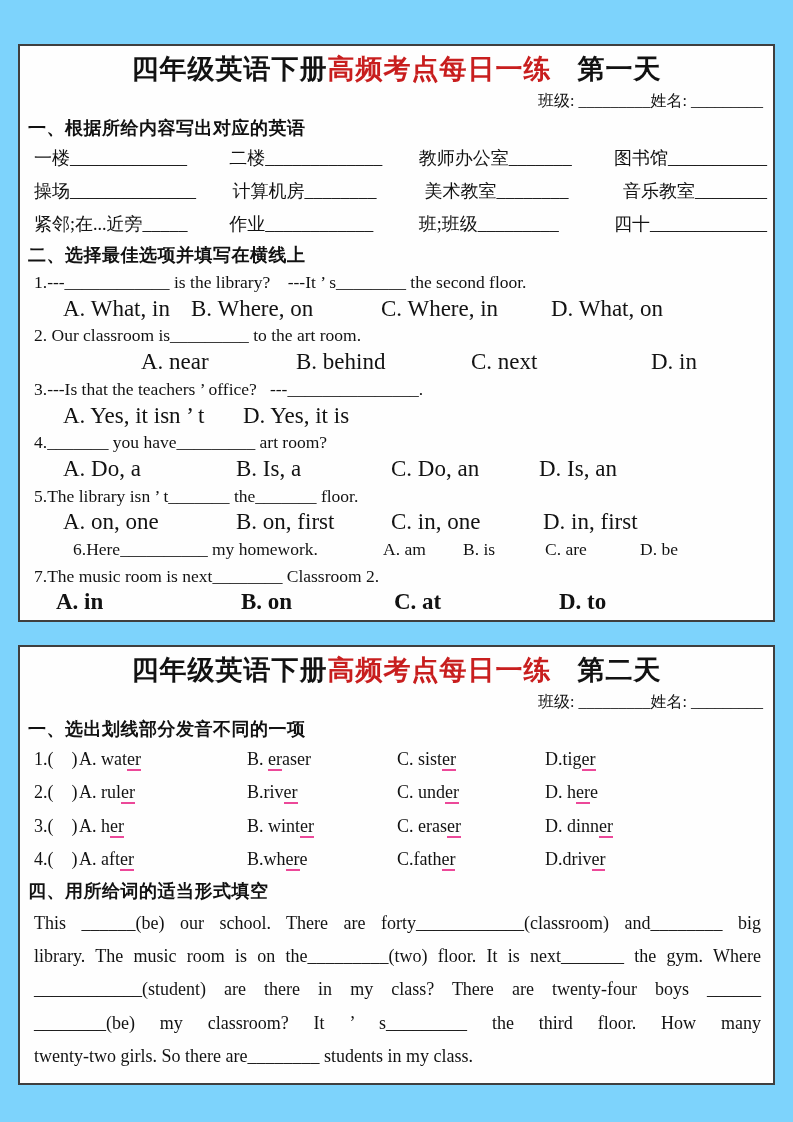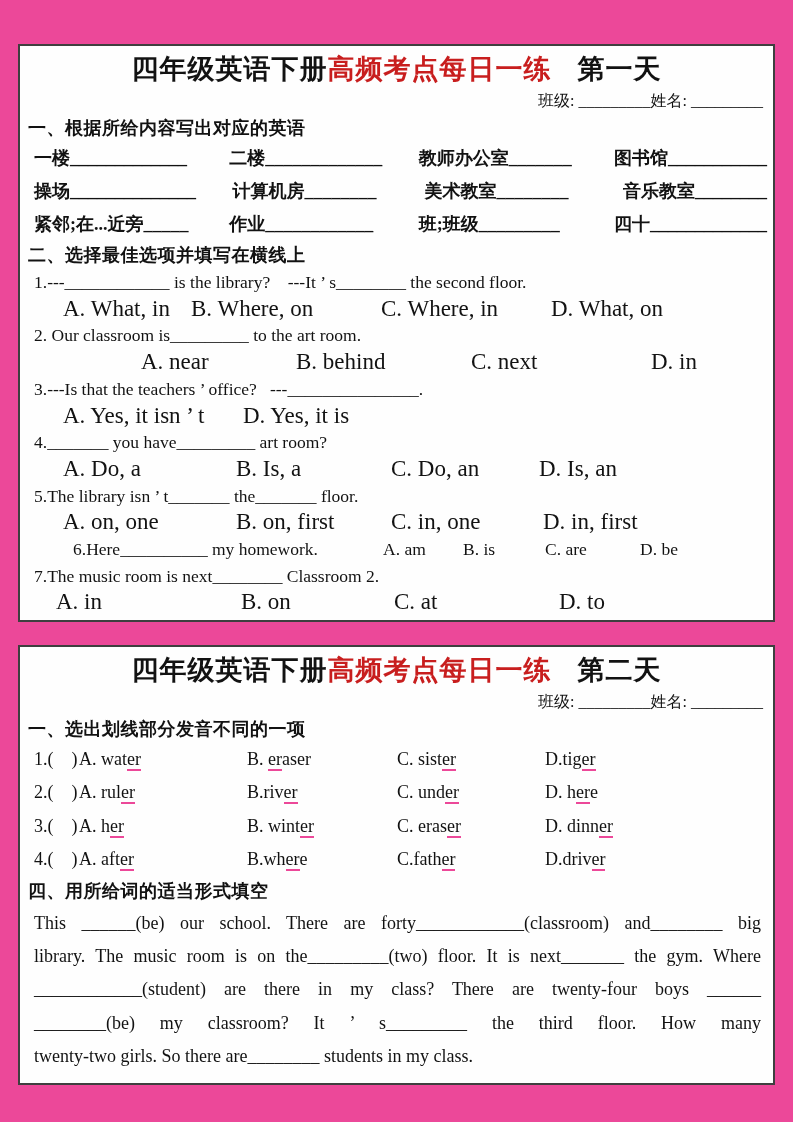--- a/index.html
+++ b/index.html
@@ -1,21 +1,21 @@
 <!DOCTYPE html>
 <html><head>
 <meta charset="utf-8">
 <style>
   html,body{margin:0;padding:0;background:#ffffff;}
   body{
     width:793px;height:1122px;
     font-family:"Liberation Serif","DejaVu Serif",serif;
     color:#121212;
   }
-  .sheet{position:relative;width:793px;height:1122px;background:#ec4899;overflow:hidden;}
+  .sheet{position:relative;width:793px;height:1122px;background:#7dd3fc;overflow:hidden;}
   .bx{
     position:absolute;left:18px;width:757px;box-sizing:border-box;
     border:2px solid #3f3f3f;background:#fefefe;
   }
   .bx1{top:44px;height:578px;padding:4px 6px 0 6px;}
   .bx2{top:645px;height:440px;padding:4px 6px 0 6px;}
   .ttl{
     text-align:center;font-size:27px;font-weight:bold;line-height:38px;
     white-space:pre;letter-spacing:1px;
   }
@@ -24,33 +24,33 @@
   .cls{
     text-align:right;font-size:16px;line-height:26px;white-space:pre;
     padding-right:4px;
   }
   .cls .blank{letter-spacing:0;}
   .hd{
     font-weight:bold;font-size:18px;line-height:28px;white-space:pre;
     padding-left:2px;letter-spacing:0.5px;
   }
   .vrow{
-    display:flex;padding-left:8px;font-size:18px;font-weight:bold;
+    display:flex;padding-left:8px;font-size:18px;font-weight:normal;
     line-height:33px;white-space:pre;gap:30px;
   }
   .vc0{width:192px;}.vc1{width:185px;}.vc2{width:192px;}.vc3{flex:1;}
   .q{font-size:17.5px;line-height:26.7px;white-space:pre;padding-left:8px;}
   .opts{display:flex;font-size:23px;line-height:26.7px;white-space:pre;}
   .opts span{display:inline-block;}
   .r1{padding-left:37px;}.r1 .a{width:128px;}.r1 .b{width:190px;}.r1 .c{width:170px;}
   .r2{padding-left:115px;}.r2 .a{width:155px;}.r2 .b{width:175px;}.r2 .c{width:180px;}
   .r3{padding-left:37px;}.r3 .a{width:180px;}.r3 .b{width:158px;}.r3 .c{width:170px;}
   .r4{padding-left:37px;}.r4 .a{width:173px;}.r4 .b{width:155px;}.r4 .c{width:148px;}
   .r5{padding-left:37px;}.r5 .a{width:173px;}.r5 .b{width:155px;}.r5 .c{width:152px;}
-  .r7{padding-left:30px;}.r7 .a{width:185px;}.r7 .b{width:153px;}.r7 .c{width:165px;}
+  .r7{padding-left:30px;font-weight:bold;}.r7 .a{width:185px;}.r7 .b{width:153px;}.r7 .c{width:165px;}
   .d{flex:1;}
   .q6row{display:flex;font-size:17.5px;line-height:26.7px;white-space:pre;padding-left:8px;margin-left:39px;}
   .q6row .q6t{width:310px;}.q6row .oa{width:80px;}.q6row .ob{width:82px;}.q6row .oc{width:95px;}
   .prow{
     display:flex;padding-left:8px;font-size:18px;line-height:33.4px;white-space:pre;
   }
   .prow span{display:inline-block;}
   .prow .n{width:45px;}.prow .pa{width:168px;}.prow .pb{width:150px;}.prow .pc{width:148px;}.prow .pd{flex:1;}
   .prow u, .cl u{
     text-decoration:none;border-bottom:2px solid #ec4899;

